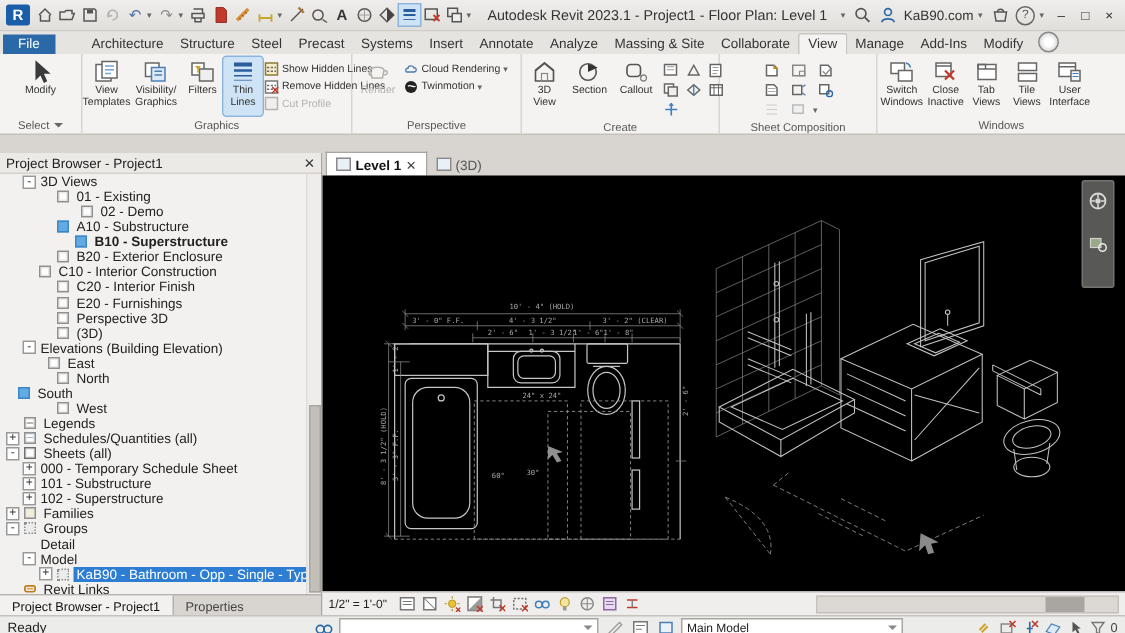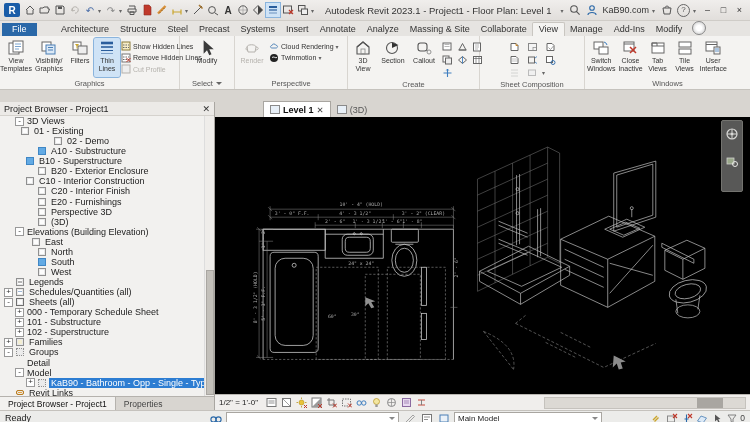--- a/index.html
+++ b/index.html
@@ -71,21 +71,21 @@
   .ti.lnk{background:#e8a33d;border-color:#b97d22;border-radius:2px;height:5px;}
   .lbl{padding:0 2px;white-space:nowrap;}
   .lbl.sel{background:#2d7dd2;color:#fff;}
   .bscroll{position:absolute;right:0;top:0;width:9px;height:100%;background:#efedea;border-left:1px solid #ddd;}
   .bthumb{position:absolute;left:1px;width:6px;top:55%;height:44%;background:#c3c0ba;border:1px solid #a9a6a1;}
   .btabs{height:13px;background:#d8d5d0;display:flex;font-size:8.5px;align-items:stretch;flex:none;border-top:1px solid #b5b2ad;}
   .btab{padding:0 8px;display:flex;align-items:center;color:#444;}
   .btab.active{background:#f2f1ef;border-right:1px solid #b5b2ad;color:#111;}
   
   .canvas-col{flex:1;display:flex;flex-direction:column;background:#d8d5d0;min-width:0;}
-  .vtabs{height:15px;display:flex;align-items:flex-end;padding-left:2px;font-size:9px;flex:none;margin-left:46px;}
+  .vtabs{height:15px;display:flex;align-items:flex-end;padding-left:2px;font-size:9px;flex:none;}
   .vtab{display:flex;align-items:center;gap:3px;padding:1px 6px;height:13px;color:#555;}
   .vtab.active{background:#fff;border:1px solid #a9a6a1;border-bottom:none;font-weight:bold;color:#111;}
   .vtab .x{color:#444;font-size:8.5px;font-weight:normal;}
   .vicon{width:8px;height:7px;border:1px solid #8a8a8a;background:#e8f0f8;display:inline-block;}
   .canvas{flex:1;position:relative;background:#000;overflow:hidden;}
   .canvas svg.draw{position:absolute;inset:0;}
   .navbar{position:absolute;top:3px;right:7px;width:22px;height:72px;background:rgba(96,96,94,.92);
           border:1px solid #73736f;border-radius:2px;display:flex;flex-direction:column;align-items:center;
           padding-top:6px;gap:9px;box-sizing:border-box;}
   .navbar svg{width:14px;height:14px;}
@@ -264,20 +264,37 @@
       <span class="tab">Collaborate</span>
       <span class="tab active">View</span>
       <span class="tab">Manage</span>
       <span class="tab">Add-Ins</span>
       <span class="tab">Modify</span>
       <span class="modmenu"></span>
     </div>
 
   <div class="ribbon">
 
+    <div class="panel" style="width:55px">
+      <div class="pbody" style="justify-content:center">
+        <div class="bigbtn">
+          <div class="bicon">
+              <svg viewBox="0 0 16 16">
+                <path d="M5 1 L5 13 L8 10 L10 14.5 L12 13.5 L10 9 L14 9 Z" fill="#3a3a3a"></path>
+              </svg>
+            </div>
+          <div class="blabel">Modify</div>
+        </div>
+      </div>
+      <div class="plabel">
+          <span>Select</span>
+          <span class="pcaret"></span>
+        </div>
+    </div>
+
     <div class="panel" style="width:180px">
       <div class="pbody">
         <div class="bigbtn" style="min-width:28px">
           <div class="bicon">
               <svg viewBox="0 0 18 18">
                 <rect x="2" y="4" width="10" height="11" fill="#fff" stroke="#666"></rect>
                 <rect x="6" y="2" width="10" height="11" fill="#fff" stroke="#666"></rect>
                 <path d="M8 5 H14 M8 7.5 H14 M8 10 H12" stroke="#7aa4cf" stroke-width="1" fill="none"></path>
               </svg>
             </div>
@@ -345,37 +362,20 @@
               </span>
             <span>Cut Profile</span>
           </div>
         </div>
       </div>
       <div class="plabel">
           <span>Graphics</span>
         </div>
     </div>
 
-    <div class="panel" style="width:55px">
-      <div class="pbody" style="justify-content:center">
-        <div class="bigbtn">
-          <div class="bicon">
-              <svg viewBox="0 0 16 16">
-                <path d="M5 1 L5 13 L8 10 L10 14.5 L12 13.5 L10 9 L14 9 Z" fill="#3a3a3a"></path>
-              </svg>
-            </div>
-          <div class="blabel">Modify</div>
-        </div>
-      </div>
-      <div class="plabel">
-          <span>Select</span>
-          <span class="pcaret"></span>
-        </div>
-    </div>
-
     <div class="panel" style="width:113px">
       <div class="pbody">
         <div class="bigbtn dis" style="min-width:30px">
           <div class="bicon">
               <svg viewBox="0 0 18 18">
                 <path d="M4 8 C4 5 13 5 13 8 L12 13 H5 Z" fill="none" stroke="#b5b2ad" stroke-width="1"></path>
                 <path d="M13 8 C16 8 16 11 12.5 11 M4.5 8 C2.5 9 2.5 11 4.8 11.5" fill="none" stroke="#b5b2ad" stroke-width="1"></path>
               </svg>
             </div>
           <div class="blabel">Render</div>
@@ -615,36 +615,36 @@
     <div class="browser">
       <div class="bheader">
         <span>Project Browser - Project1</span>
         <span class="x">✕</span>
       </div>
       <div class="btree" id="tree">
         <div class="trow" style="padding-left: 15px;">
             <span class="ex">-</span>
             <span class="lbl">3D Views</span>
           </div>
-          <div class="trow" style="padding-left: 9px;">
+          <div class="trow" style="padding-left: 26px;">
             <span class="ex sp"></span>
             <span class="ti v"></span>
             <span class="lbl">01 - Existing</span>
           </div>
           <div class="trow" style="padding-left: 42px;">
             <span class="ex sp"></span>
             <span class="ti v"></span>
             <span class="lbl">02 - Demo</span>
           </div>
           <div class="trow" style="padding-left: 26px;">
             <span class="ex sp"></span>
             <span class="ti vb"></span>
             <span class="lbl">A10 - Substructure</span>
           </div>
-          <div class="trow" style="padding-left: 14px;">
+          <div class="trow" style="padding-left: 38px; font-weight: bold;">
             <span class="ex sp"></span>
             <span class="ti vb"></span>
             <span class="lbl">B10 - Superstructure</span>
           </div>
           <div class="trow" style="padding-left: 26px;">
             <span class="ex sp"></span>
             <span class="ti v"></span>
             <span class="lbl">B20 - Exterior Enclosure</span>
           </div>
           <div class="trow" style="padding-left: 14px;">
@@ -679,21 +679,21 @@
           <div class="trow" style="padding-left: 20px;">
             <span class="ex sp"></span>
             <span class="ti v"></span>
             <span class="lbl">East</span>
           </div>
           <div class="trow" style="padding-left: 26px;">
             <span class="ex sp"></span>
             <span class="ti v"></span>
             <span class="lbl">North</span>
           </div>
-          <div class="trow" style="padding-left: 26px;">
+          <div class="trow" style="">
             <span class="ex sp"></span>
             <span class="ti vb"></span>
             <span class="lbl">South</span>
           </div>
           <div class="trow" style="padding-left: 26px;">
             <span class="ex sp"></span>
             <span class="ti v"></span>
             <span class="lbl">West</span>
           </div>
           <div class="trow" style="padding-left: 4px;">

